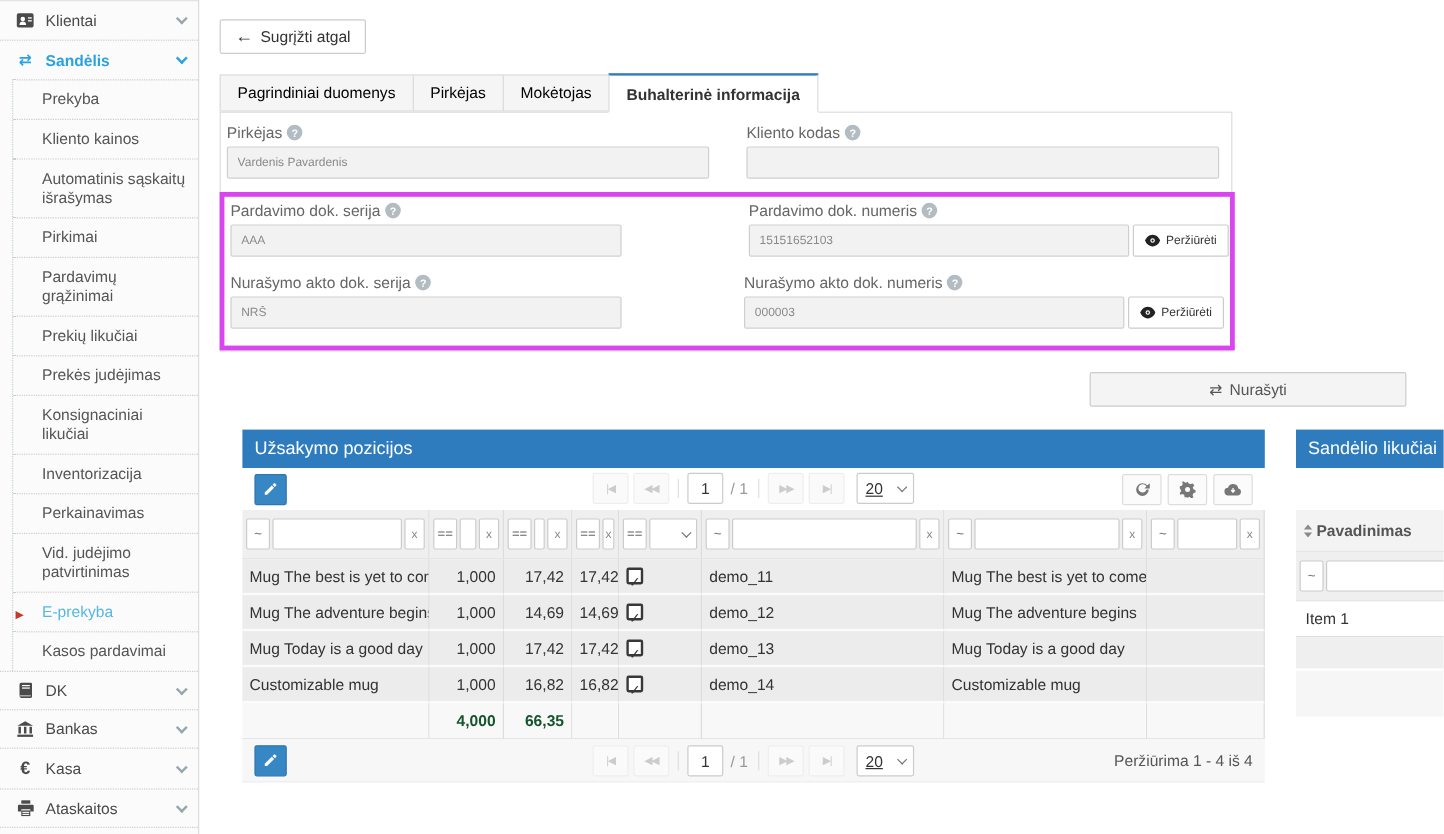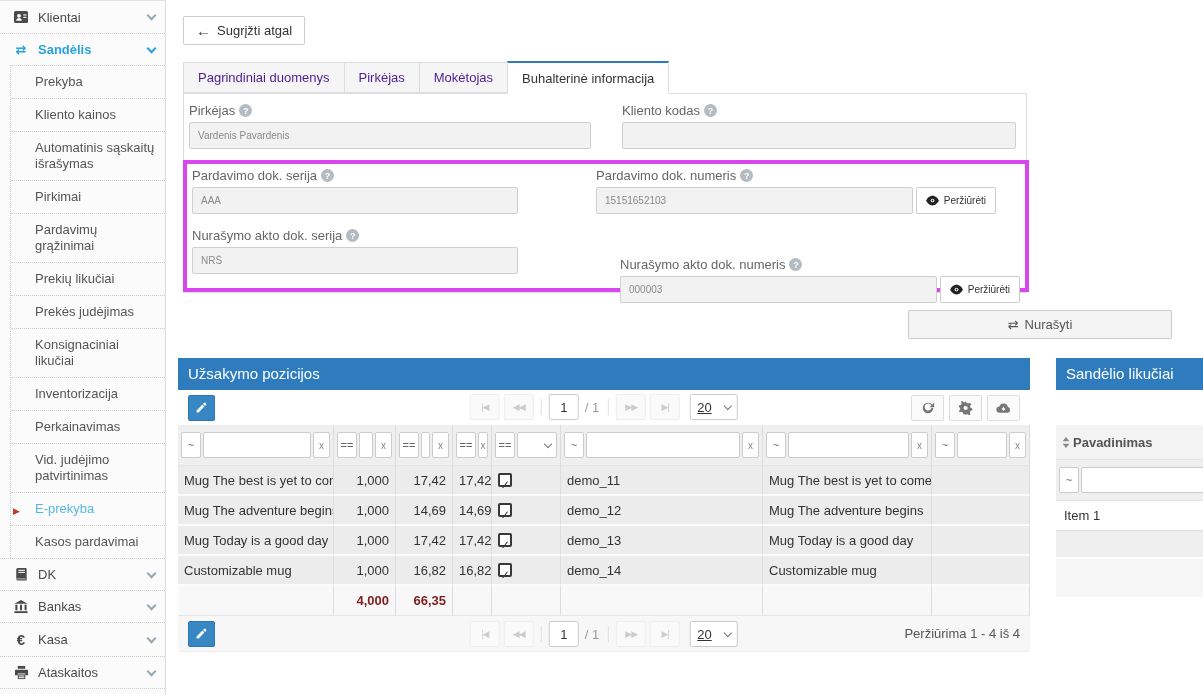--- a/index.html
+++ b/index.html
@@ -29,53 +29,53 @@
   
   .content { position:absolute; left:166px; top:0; width:1037px; height:695px; }
   .back-btn { position:absolute; left:17px; top:16px; height:29px; padding:0 12px;
     background:#fff; border:1px solid #ccc; border-radius:2px; font-size:13px; color:#333;
     display:flex; align-items:center; gap:6px; cursor:pointer;
     font-family:"Liberation Sans","DejaVu Sans",sans-serif; }
   .back-btn .arr { font-weight:bold; font-size:15px; }
 
   .tabwrap { position:absolute; left:17px; top:61px; width:844px; }
   .tabs { display:flex; align-items:flex-end; position:relative; z-index:2; }
-  .tab { height:31px; padding:0 14px; background:#f5f5f5; border:1px solid #ddd; color:#4c1d95;
+  .tab { height:31px; padding:0 14px; background:#f5f5f5; border:1px solid #ddd; color:#000000;
     display:flex; align-items:center; cursor:pointer; margin-right:-1px; }
   .tab.active { height:33px; background:#fff; color:#333; border-top:2px solid #2e7cbd;
-    border-bottom:1px solid #fff; margin-bottom:-1px; }
+    border-bottom:1px solid #fff; margin-bottom:-1px;font-weight:bold; }
 
   .form-panel { position:relative; width:844px; height:200px; background:#fff; border:1px solid #ddd; z-index:1; }
   .field { position:absolute; }
   .flabel { color:#666; margin-bottom:4px; display:flex; align-items:center; gap:4px; }
   .help-icon { width:13px; height:13px; border-radius:50%; background:#b3bcc2; color:#fff;
     font-size:9px; font-weight:bold; display:inline-flex; align-items:center; justify-content:center; }
   .finput { width:100%; height:27px; background:#f2f2f2; border:1px solid #cfcfcf; border-radius:2px;
     color:#8a8a8a; font-size:10px; padding:0 8px; font-family:"Liberation Sans","DejaVu Sans",sans-serif; }
   .fr1l { left:5px; top:9px; width:402px; }
   .fr1r { left:438px; top:9px; width:394px; }
   .redbox { position:absolute; left:-1px; top:66px; width:846px; height:132px; border:4px solid #d946ef; }
   .fr2l { left:5px; top:4px; width:326px; }
-  .fr2r { left:409px; top:4px; width:400px; }
+  .fr2r { left:437px; top:4px; width:400px; }
   .fr3l { left:5px; top:64px; width:326px; }
-  .fr3r { left:433px; top:64px; width:400px;margin-top:29px; }
+  .fr3r { left:433px; top:64px; width:400px; }
   .inpgroup { display:flex; }
   .inpgroup .finput { flex:1; }
   .view-btn { margin-left:3px; height:27px; padding:0 9px; background:#fff; border:1px solid #ccc;
     border-radius:2px; color:#333; font-size:10px; display:flex; align-items:center; gap:5px; cursor:pointer; white-space:nowrap;
     font-family:"Liberation Sans","DejaVu Sans",sans-serif; }
 
   .nurasyti-btn { position:absolute; left:742px; top:310px; width:264px; height:29px;
     background:#f4f4f4; border:1px solid #ccc; border-radius:2px; color:#555; font-size:13px;
     display:flex; align-items:center; justify-content:center; gap:6px; cursor:pointer;
     font-family:"Liberation Sans","DejaVu Sans",sans-serif; }
 
   
   .grids { position:absolute; left:12px; top:358px; display:flex; }
-  .grid { background:#fff; }
+  .grid { background:#fff;margin-left:24px; }
   .grid.left { width:852px; }
   .grid.right { width:313px; margin-left:26px; }
   .panel-head { height:32px; background:#2e7cbd; color:#fff; font-size:15px; line-height:32px; padding-left:10px; }
   .gtoolbar { position:relative; height:35px; display:flex; align-items:center; padding:0 10px; background:#fff; }
   .pencil-btn { width:27px; height:26px; background:#3787c4; border:1px solid #2e76ad; border-radius:2px;
     display:flex; align-items:center; justify-content:center; cursor:pointer; }
   .pager { position:absolute; left:50%; top:4px; transform:translateX(-50%);
     display:flex; align-items:center; gap:4px; }
   .pg-btn { width:30px; height:26px; background:#fafafa; border:1px solid #eee; border-radius:2px;
     color:#ccc; font-size:9px; display:flex; align-items:center; justify-content:center; letter-spacing:-1px; cursor:pointer; }
@@ -104,21 +104,21 @@
   .clr { width:17px; height:26px; background:#fff; border:1px solid #ccc; border-radius:2px;
     font-size:10px; color:#888; display:flex; align-items:center; justify-content:center; cursor:pointer; }
   .fsel { flex:1; height:26px; background:#fff; border:1px solid #ccc; border-radius:2px;
     display:flex; align-items:center; justify-content:flex-end; padding:0 5px; cursor:pointer; }
   .drow .cell { background:#ececec; height:30px; line-height:29px; padding:0 6px; color:#333;
     border-bottom:2px solid #fbfbfb; }
   .drow .num, .totrow .num { text-align:right; }
   .cb { width:14px; height:14px; border:2px solid #383838; border-radius:2px; background:#fff;
     position:relative; display:inline-block; vertical-align:middle; margin-top:-3px; }
   .cb::after { content:"✓"; position:absolute; left:0px; top:-4px; font-size:12px; font-weight:bold; color:#383838; }
-  .totrow .cell { background:#f8f8f8; height:30px; line-height:29px; padding:0 6px; font-weight:bold; color:#7f1d1d; }
+  .totrow .cell { background:#f8f8f8; height:30px; line-height:29px; padding:0 6px; font-weight:bold; color:#14532d; }
   .gfooter { position:relative; height:36px; background:#f7f7f7; display:flex; align-items:center;
     padding:0 10px; border-bottom:1px solid #eee; }
   .gfooter .pager { top:5px; }
   .gstatus { margin-left:auto; color:#555; }
 
   
   .grid.right .cell { width:100%; border-right:1px solid #ddd; }
   .rrow { height:30px; line-height:29px; padding:0 8px; color:#333; background:#fff;
     border-bottom:1px solid #ddd; border-right:1px solid #ddd; }
   .rempty1 { height:28px; background:#efefef; border-bottom:2px solid #fff; border-right:1px solid #ddd; }

